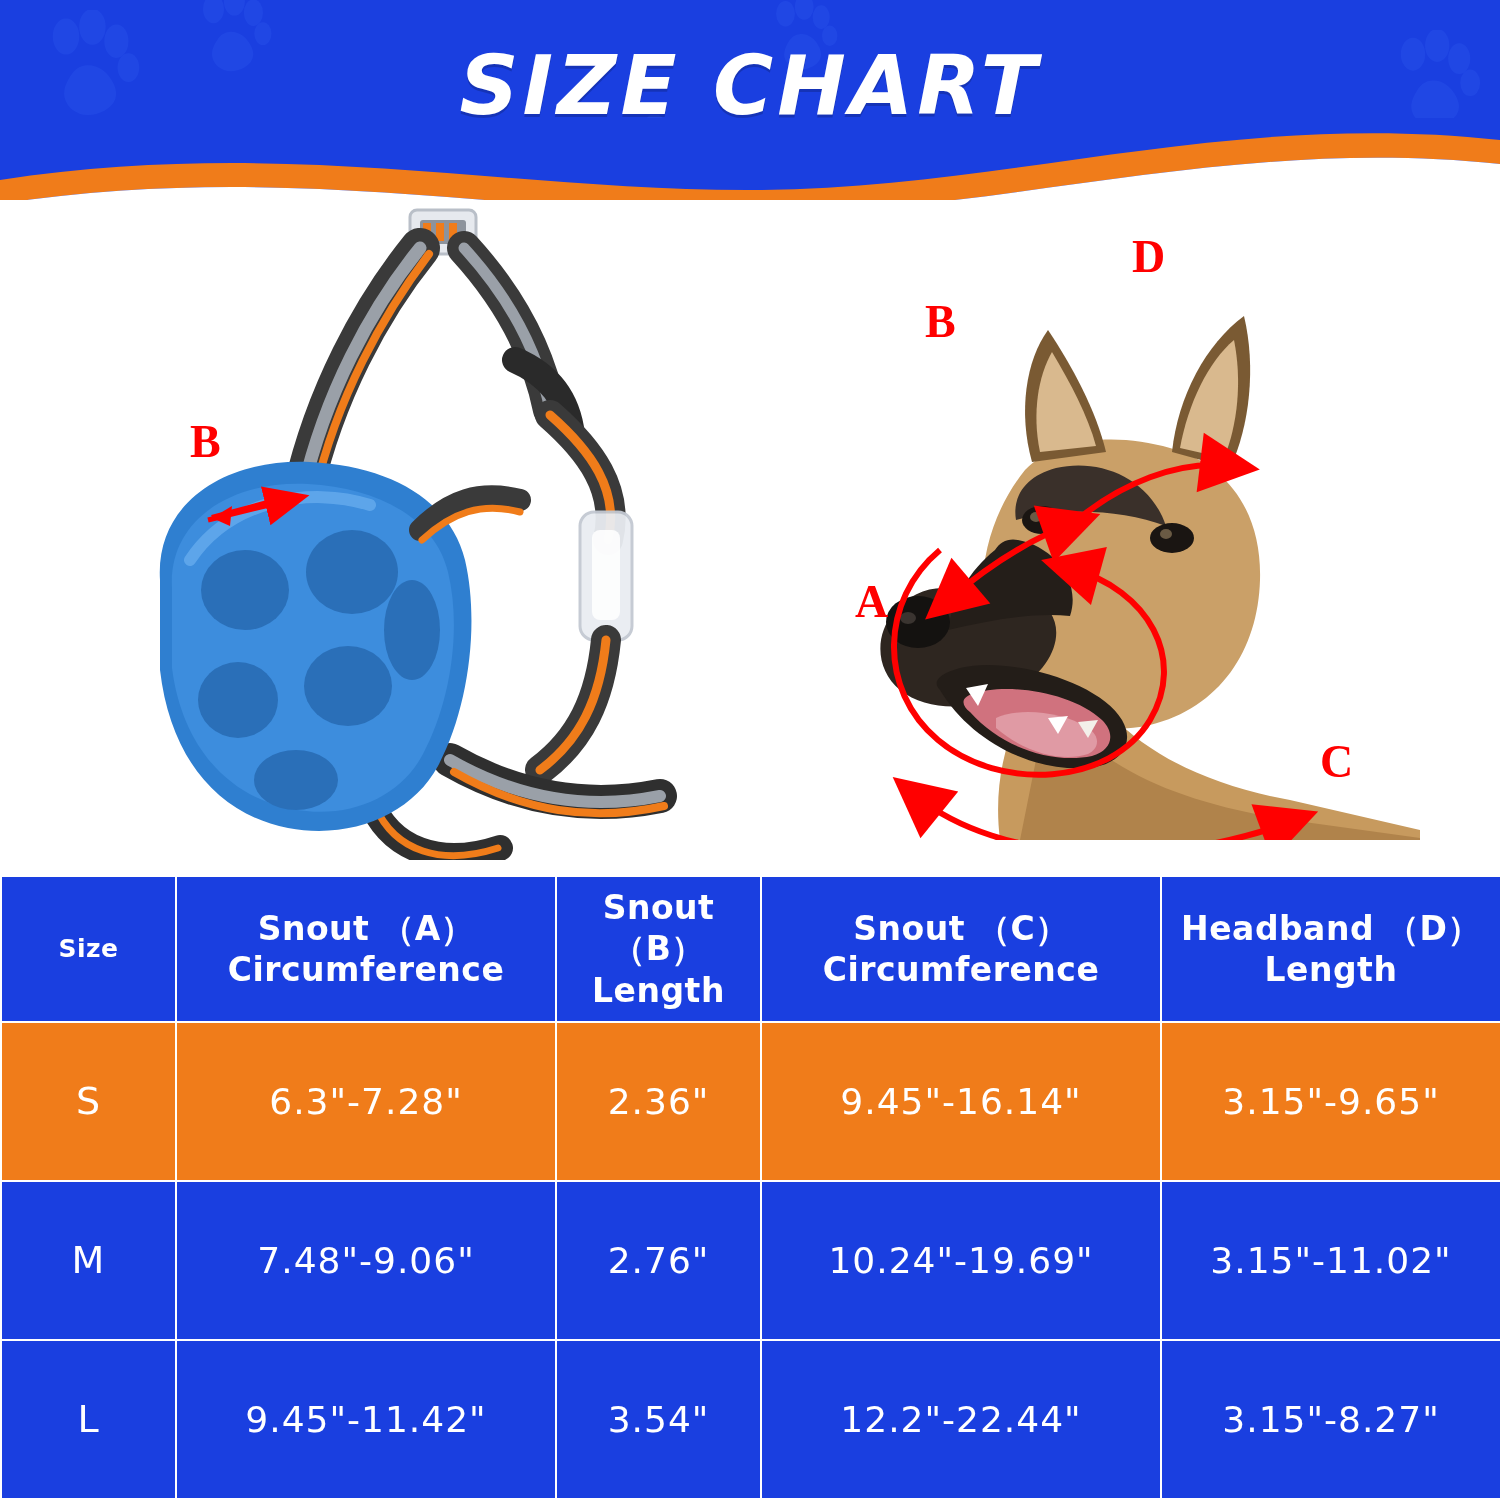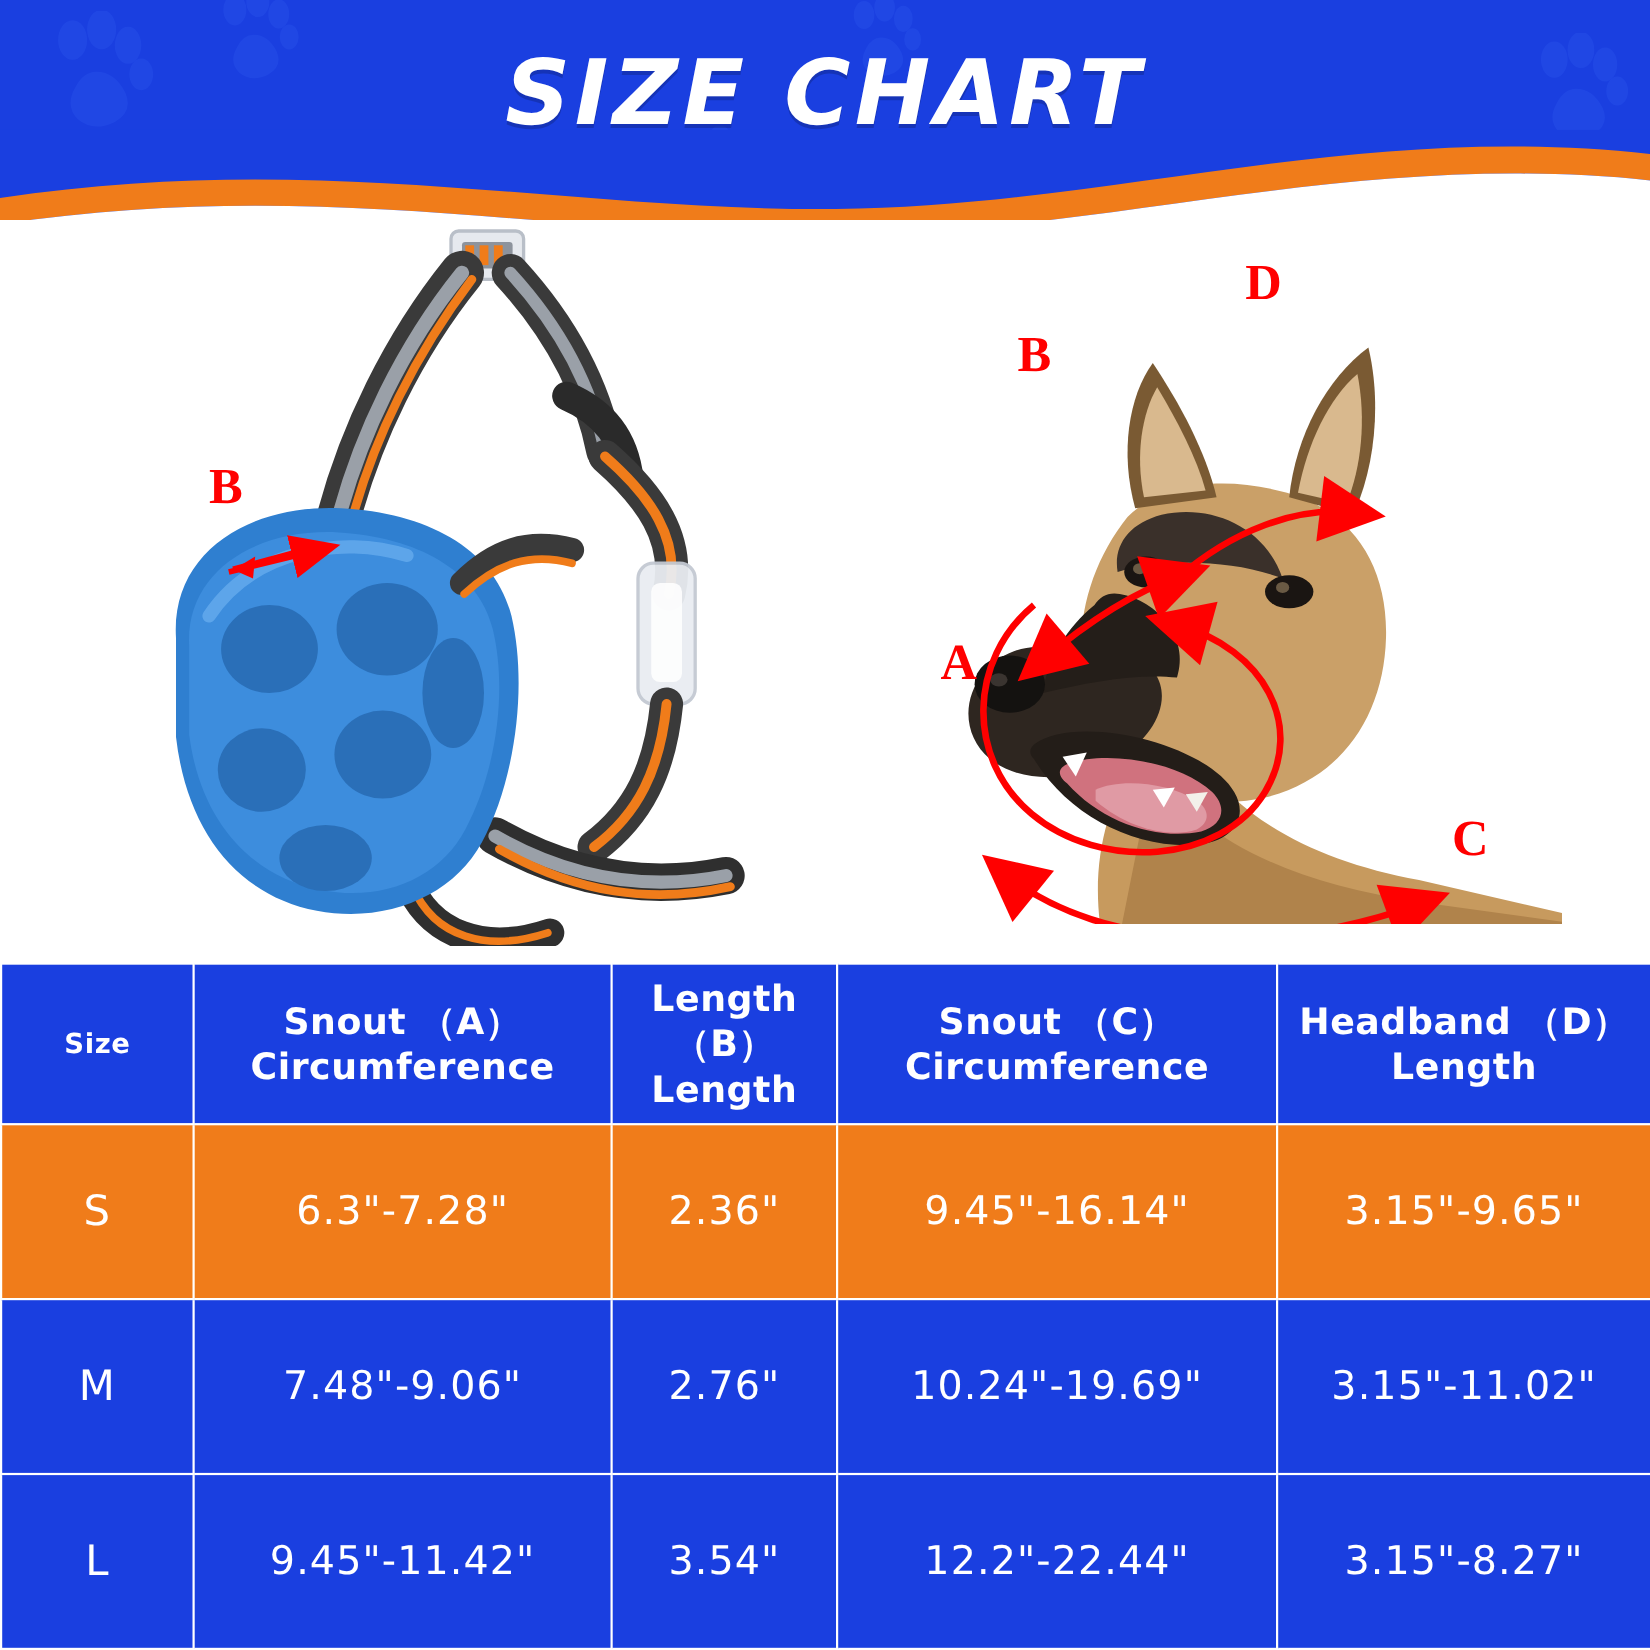--- a/index.html
+++ b/index.html
@@ -346,21 +346,21 @@
       <thead>
         <tr>
           <th class="col-size">
             <div>Size</div>
           </th>
           <th>
             <div>Snout （A）</div>
             <div>Circumference</div>
           </th>
           <th>
-            <div>Length （B）</div>
+            <div>Snout （B）</div>
             <div>Length</div>
           </th>
           <th>
             <div>Snout （C）</div>
             <div>Circumference</div>
           </th>
           <th>
             <div>Headband （D）</div>
             <div>Length</div>
           </th>

